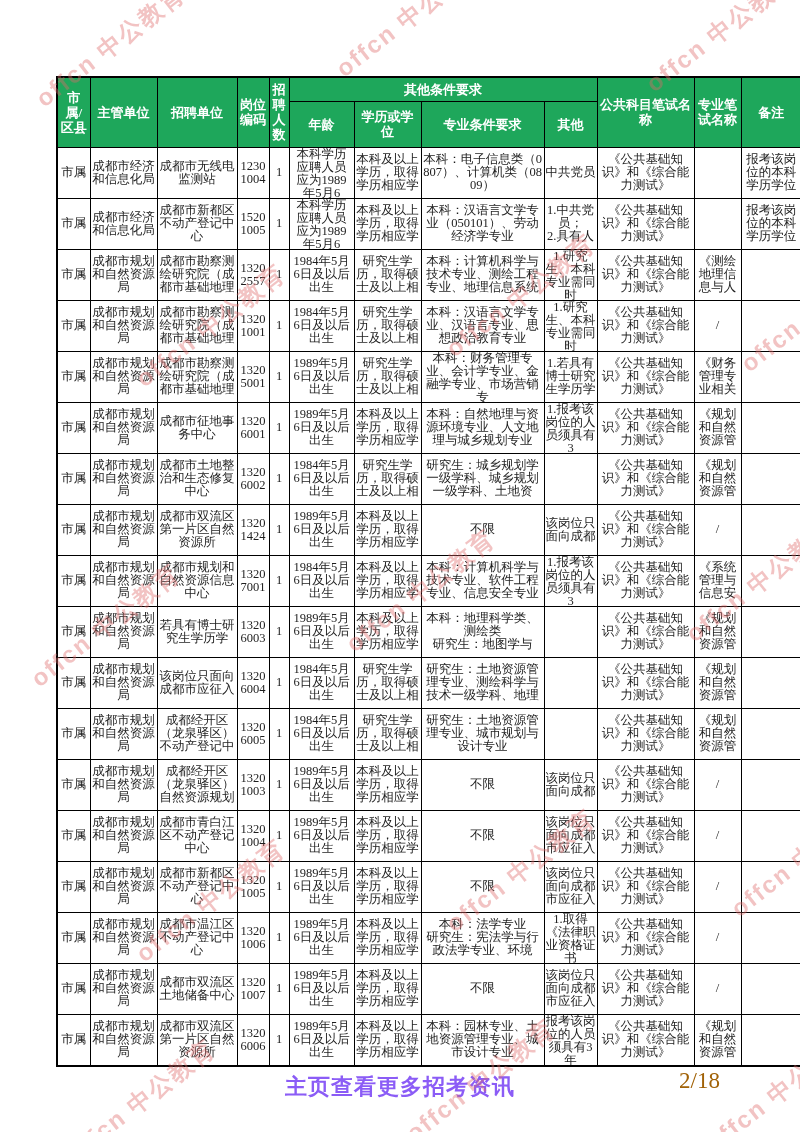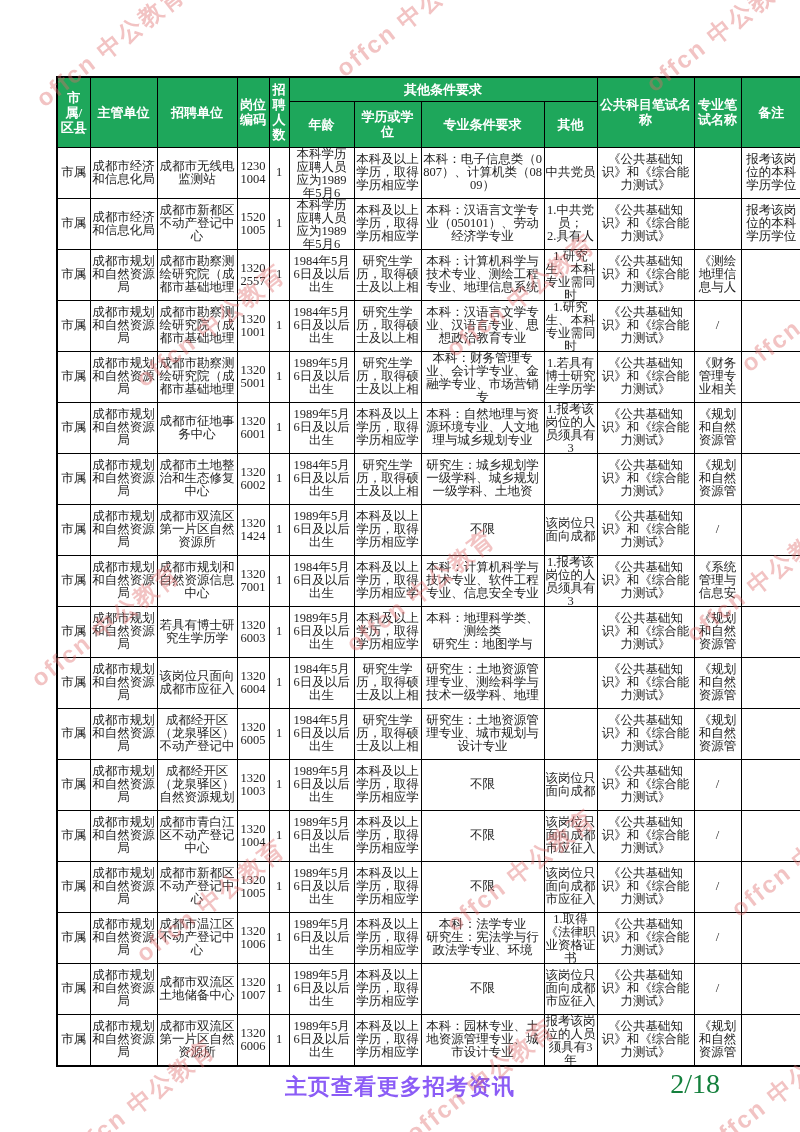--- a/index.html
+++ b/index.html
@@ -23,21 +23,21 @@
   tbody tr { height:51px; }
   tbody td { vertical-align:middle; text-align:center; font-size:12.5px; line-height:13px;
         color:#1d1d1d; padding:0 1px; }
   .cw { max-height:50px; overflow:hidden; white-space:pre-line; word-break:break-all; }
   td.align-left { text-align:center; }
 
   .footer { position:absolute; left:0; top:1068px; width:800px; height:40px; z-index:2; }
   .footer-link { position:absolute; left:0; width:800px; text-align:center; top:4px;
         font-size:22px; font-weight:bold; color:#8b5cf6; letter-spacing:1px;
         font-family:"Liberation Sans","DejaVu Sans",sans-serif; cursor:pointer; }
-  .page-number { position:absolute; right:80px; top:0px; font-size:28px; color:#15803d;
+  .page-number { position:absolute; right:80px; top:0px; font-size:23px; color:#a16207;
         font-family:"Liberation Serif","DejaVu Serif",serif; }
 </style>
 </head>
 <body>
 
 <div class="page">
 
   <div class="wm-layer" id="wm-layer">
       <span class="wm" style="left: 20px; top: 30px;">offcn 中公教育</span>
       <span class="wm" style="left: 320px; top: 0px;">offcn 中公教育</span>

